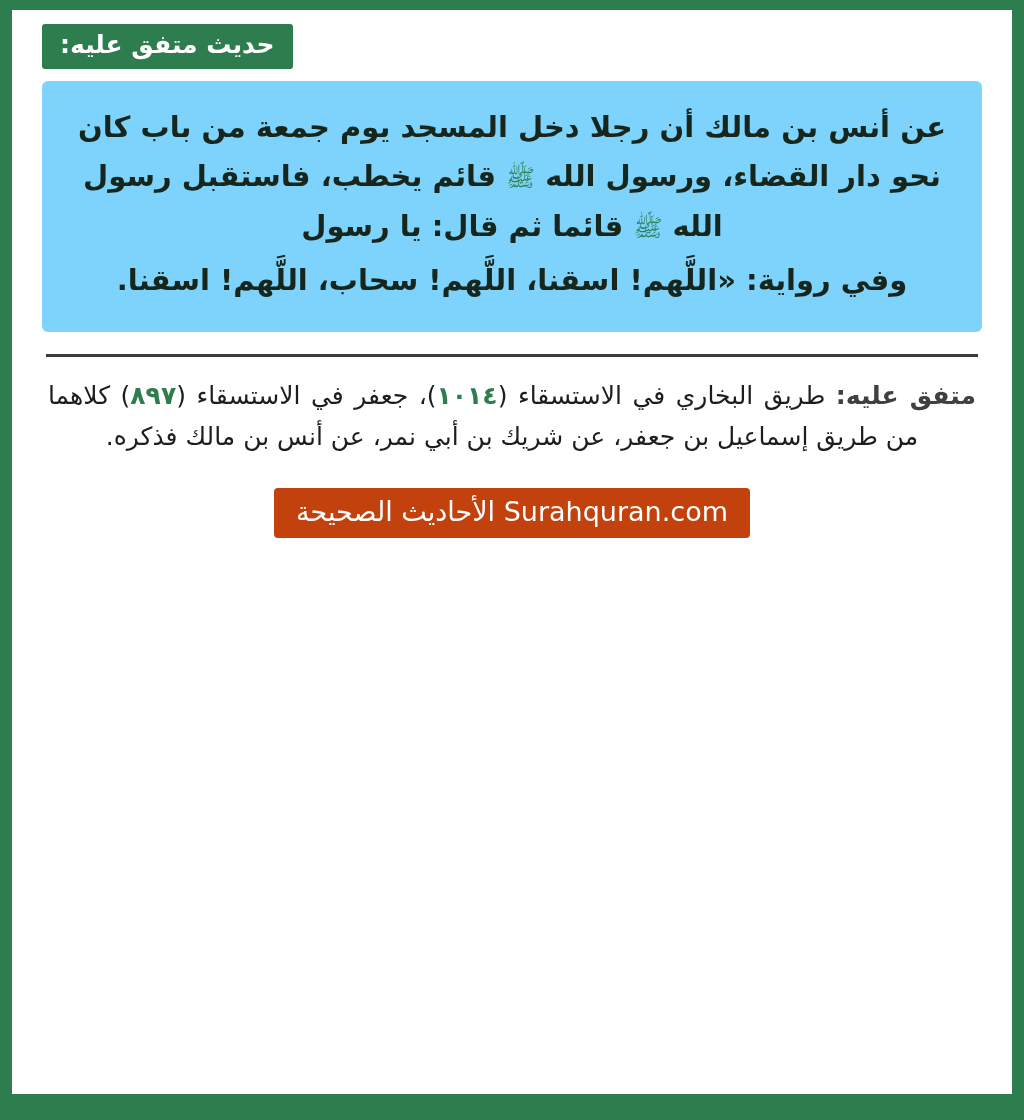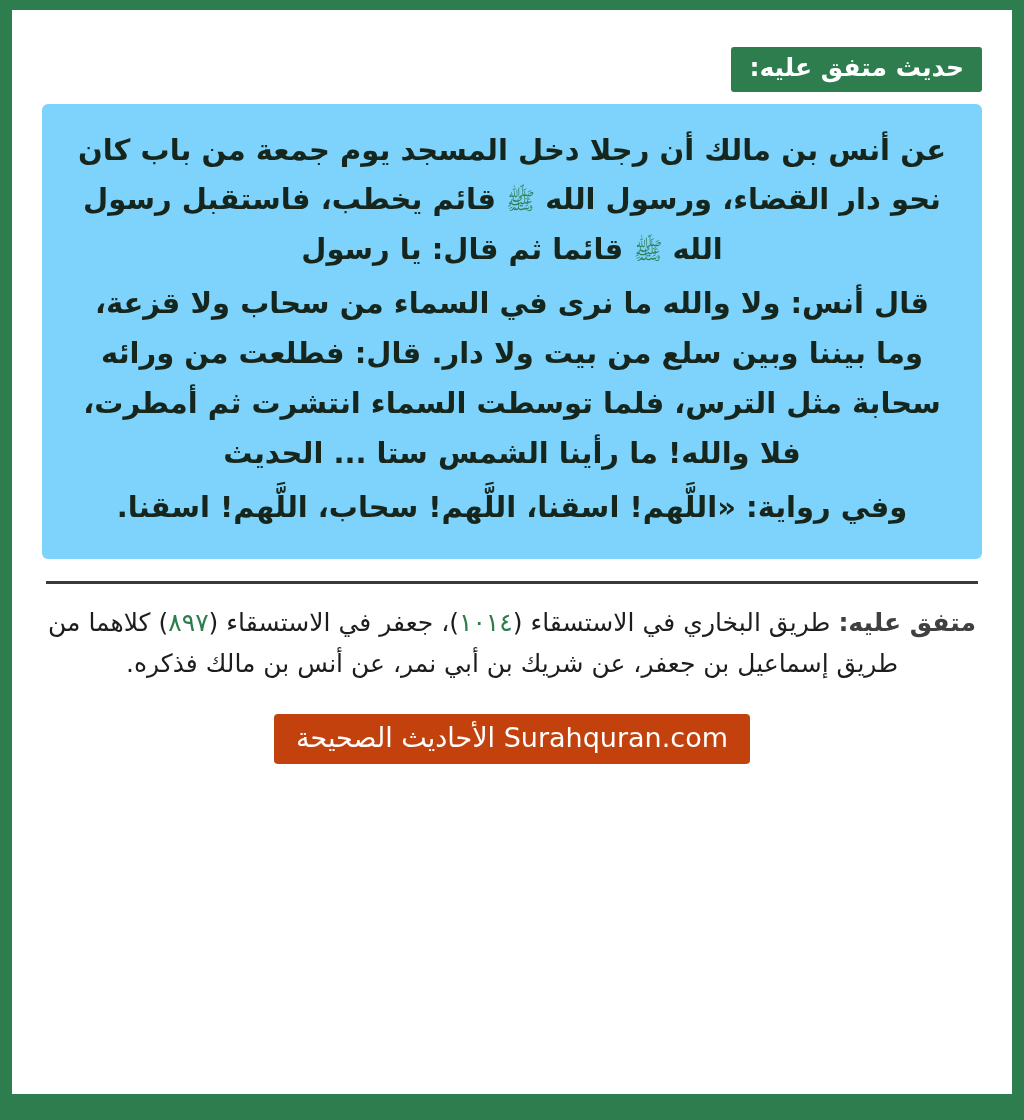--- a/index.html
+++ b/index.html
@@ -39,22 +39,22 @@
     left: 12px;
     right: 12px;
     bottom: 26px;
     padding: 0 18px;
     box-sizing: border-box;
   }
 
   
   .badge-row {
     display: flex;
-    justify-content: flex-start;
-    margin-top: 37px;
+    justify-content: flex-end;
+    margin-top: 14px;
   }
   .badge {
     background: #2e7d4f;
     color: #ffffff;
     font-size: 25px;
     font-weight: bold;
     padding: 7px 18px 10px 18px;
     border-radius: 3px;
     line-height: 1.1;
     letter-spacing: 0;
@@ -100,21 +100,21 @@
     text-align: justify;
     text-align-last: center;
     padding: 0 6px;
   }
   .takhreej .lead {
     color: #404040;
     font-weight: bold;
   }
   .num {
     color: #2e7d4f;
-    font-weight: normal;
+    font-weight: bold;
   }
 
   
   .footer-row {
     display: flex;
     justify-content: center;
     margin-top: 30px;
   }
   .brand {
     background: #c2410c;
@@ -137,21 +137,20 @@
 <div class="page">
 
   <div class="inner">
 
     <div class="badge-row">
       <div class="badge">حديث متفق عليه:</div>
     </div>
 
     <div class="hadith-box">
       <p class="hadith-p">عن أنس بن مالك أن رجلا دخل المسجد يوم جمعة من باب كان نحو دار القضاء، ورسول الله <span class="sallam">ﷺ</span> قائم يخطب، فاستقبل رسول الله <span class="sallam">ﷺ</span> قائما ثم قال: يا رسول</p>
-      <p class="hadith-p">قال أنس: ولا والله ما نرى في السماء من سحاب ولا قزعة، وما بيننا وبين سلع من بيت ولا دار. قال: فطلعت من ورائه سحابة مثل الترس، فلما توسطت السماء انتشرت ثم أمطرت، فلا والله! ما رأينا الشمس ستا ... الحديث</p>
       <p class="hadith-p tight">وفي رواية: «اللَّهم! اسقنا، اللَّهم! سحاب، اللَّهم! اسقنا.</p>
     </div>
 
     <hr class="divider">
 
     <div class="takhreej">
       <span class="lead">متفق عليه:</span><span> طريق البخاري في الاستسقاء (</span><span class="num">١٠١٤</span><span>)، جعفر في الاستسقاء (</span><span class="num">٨٩٧</span><span>) كلاهما من طريق إسماعيل بن جعفر، عن شريك بن أبي نمر، عن أنس بن مالك فذكره.</span>
     </div>
 
     <div class="footer-row">

